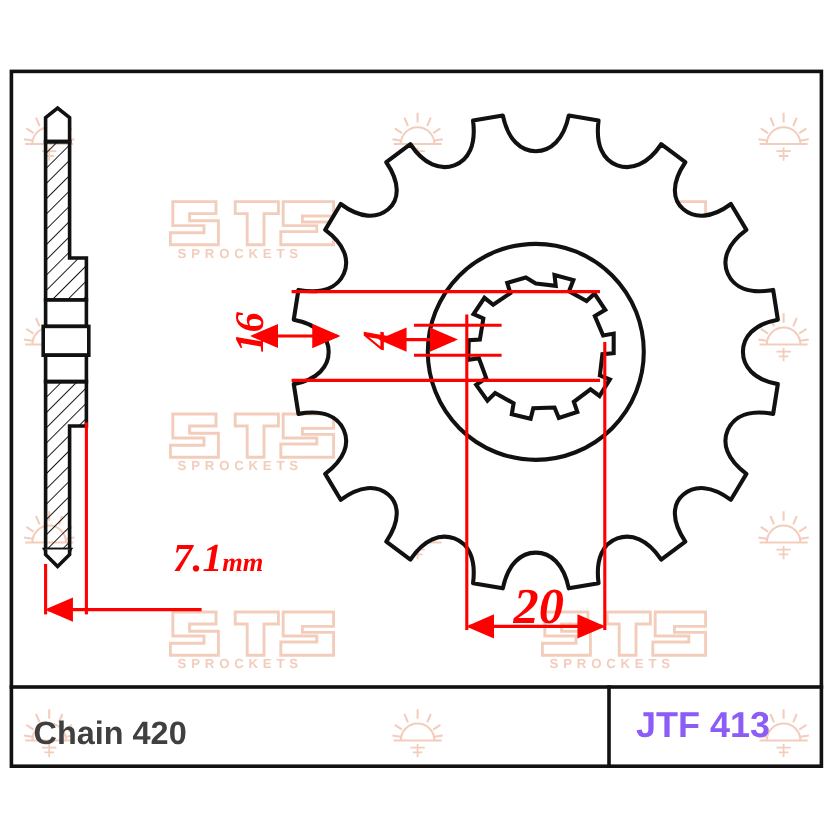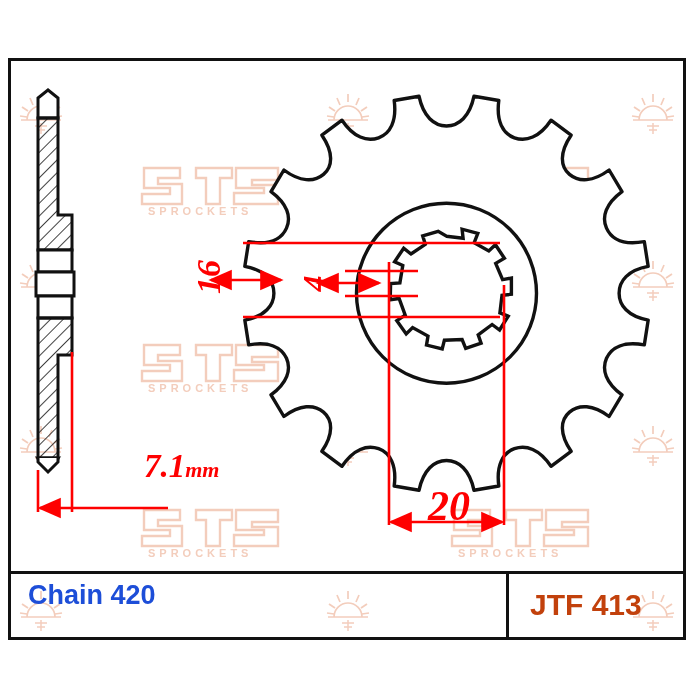--- a/index.html
+++ b/index.html
@@ -25,29 +25,29 @@
   .title-vdivider{
     position:absolute;
     left:506px; top:571px;
     width:0; height:69px;
     border-left:3px solid #111;
   }
 
   
   .title-left{
     position:absolute;
-    left:28px; top:580px;
-    font-size:27px; font-weight:bold; color:#1d4ed8;
+    left:28px; top:596px;
+    font-size:27px; font-weight:bold; color:#404040;
     letter-spacing:0px;
     white-space:nowrap;
   }
   .title-right{
     position:absolute;
     left:530px; top:588px;
-    font-size:30px; font-weight:bold; color:#c2410c;
+    font-size:30px; font-weight:bold; color:#8b5cf6;
     white-space:nowrap;
   }
 
   
   .wm-layer{position:absolute;left:0;top:12px;width:692px;height:700px;
             pointer-events:none;}
   .wm-sun{position:absolute;width:46px;height:46px;}
   .wm-jt{position:absolute;width:150px;height:56px;}
 
   

